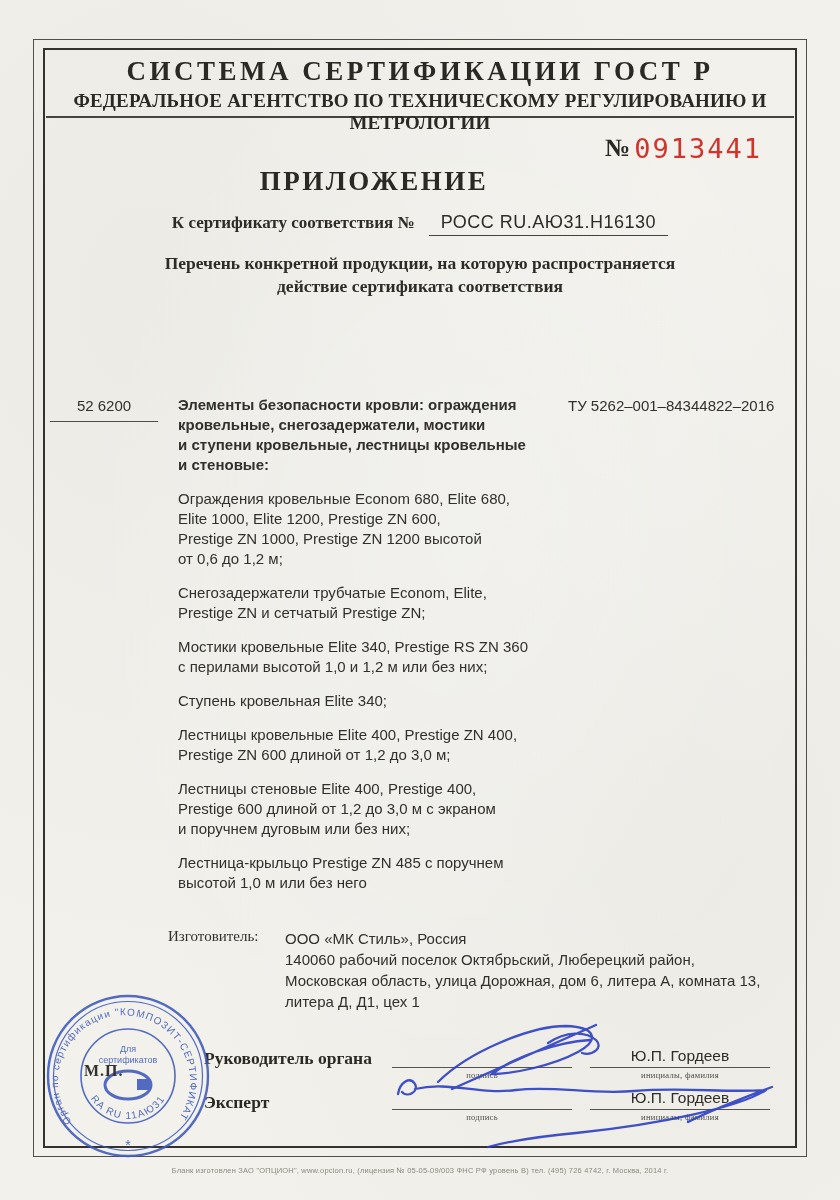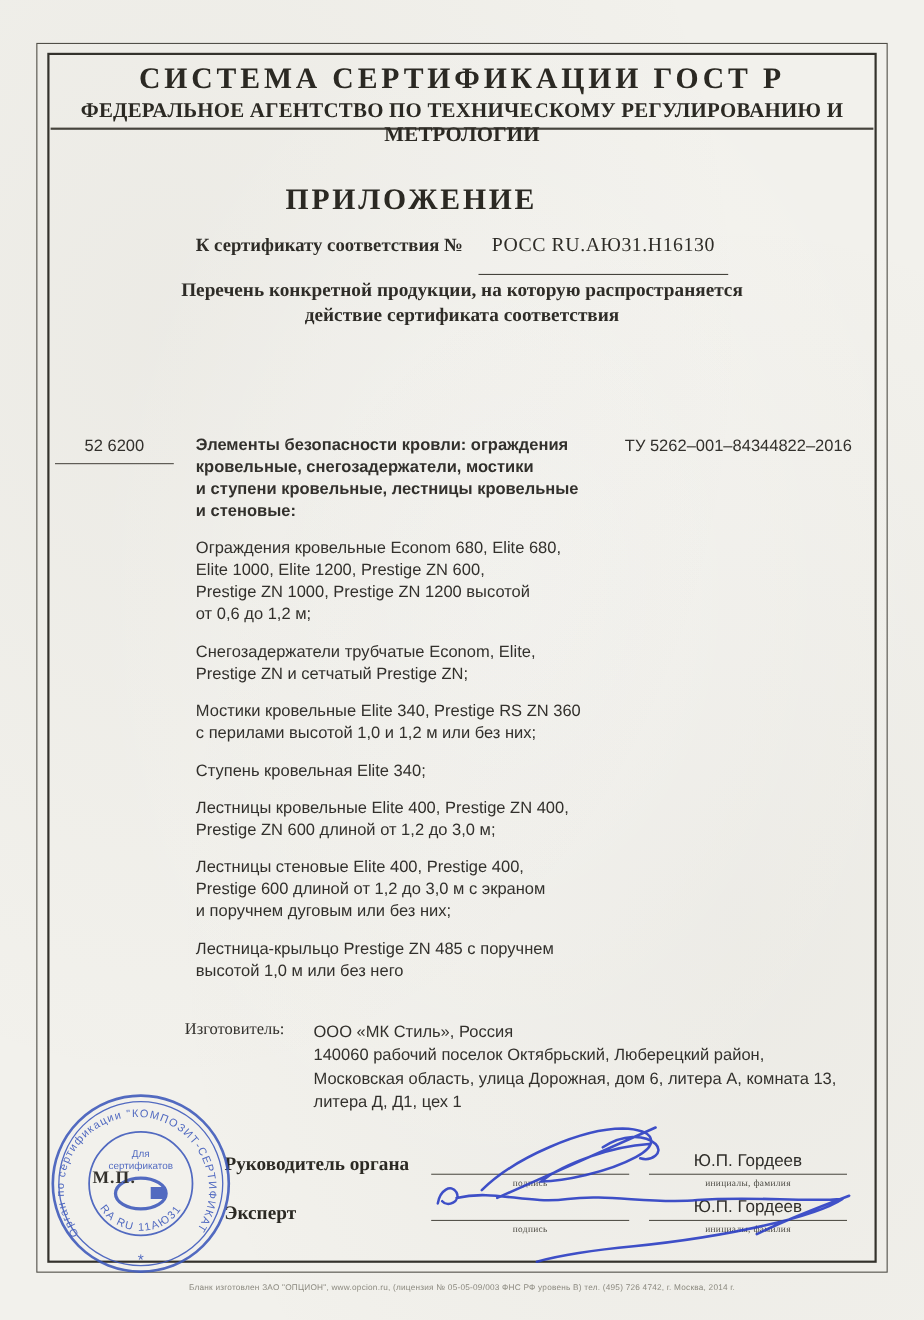--- a/index.html
+++ b/index.html
@@ -47,23 +47,23 @@
   .doc-title{
     position:absolute; left:44px; top:166px; width:660px; text-align:center;
     font-size:27px; font-weight:bold; letter-spacing:2.5px; color:#2b2923;
   }
   .cert-line{
     position:absolute; left:44px; top:212px; width:752px; text-align:center;
     font-size:17px; font-weight:bold; white-space:nowrap;
   }
   .cert-line .cert-num{
     display:inline-block;
-    font-family:Liberation Serif, serif;
+    font-family:Liberation Sans, sans-serif;
     font-size:18px; font-weight:normal; letter-spacing:0.5px;
-    border-bottom:1.6px solid #45433c; padding:0 12px 16px 12px; margin-left:10px;
+    border-bottom:1.6px solid #45433c; padding:0 12px 2px 12px; margin-left:10px;
   }
   .purpose{
     position:absolute; left:44px; top:252px; width:752px; text-align:center;
     font-size:17.5px; font-weight:bold; line-height:23px; white-space:pre-line;
   }
   .tbl{
     position:absolute; left:56px; top:302px; width:727px; height:80px;
     border:1.6px solid #3b3933;
   }
   .tbl .v1{ position:absolute; left:135px; top:0; bottom:0; border-left:1.4px solid #3b3933; }
@@ -143,20 +143,24 @@
 
 <div class="paper">
 
   <div class="outer-frame"></div>
   <div class="inner-frame"></div>
   <div class="header-sep"></div>
 
   <div class="sys-title">СИСТЕМА СЕРТИФИКАЦИИ ГОСТ Р</div>
   <div class="agency">ФЕДЕРАЛЬНОЕ АГЕНТСТВО ПО ТЕХНИЧЕСКОМУ РЕГУЛИРОВАНИЮ И МЕТРОЛОГИИ</div>
 
+  <div class="form-number">
+    <span class="nsign">№</span>
+    <span class="nval">0913441</span>
+  </div>
 
   <div class="doc-title">ПРИЛОЖЕНИЕ</div>
 
   <div class="cert-line">
     <span>К сертификату соответствия №</span>
     <span class="cert-num">РОСС RU.АЮ31.Н16130</span>
   </div>
 
   <div class="purpose">Перечень конкретной продукции,  на которую распространяется
 действие сертификата соответствия</div>

